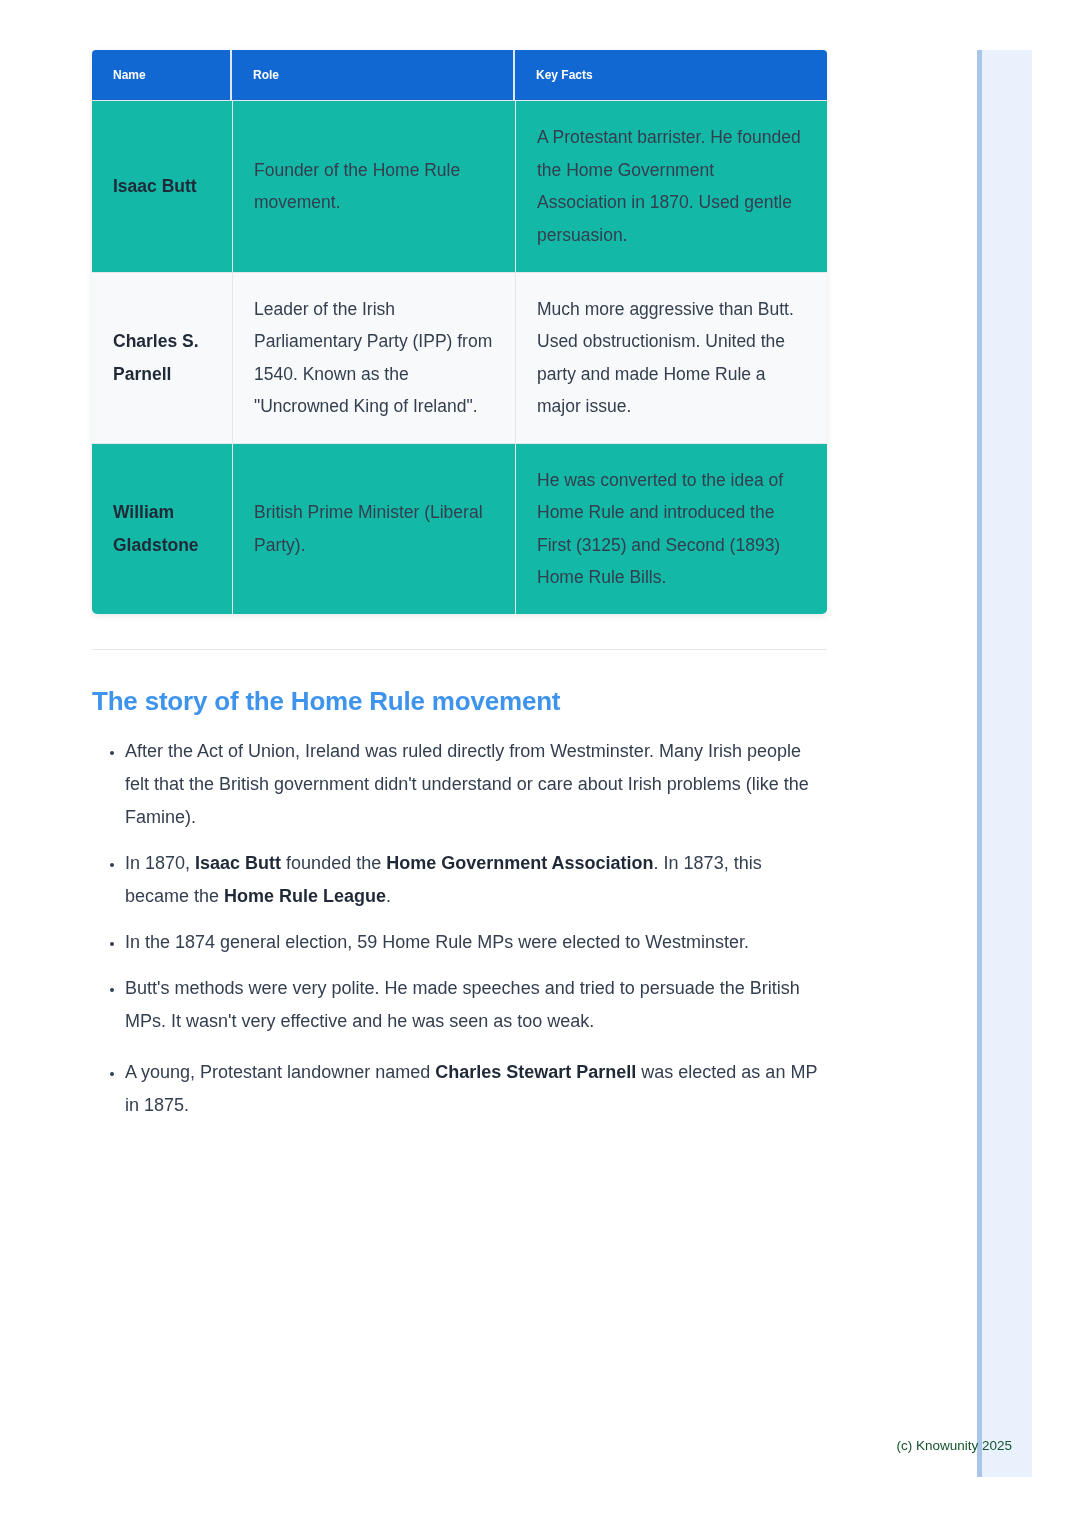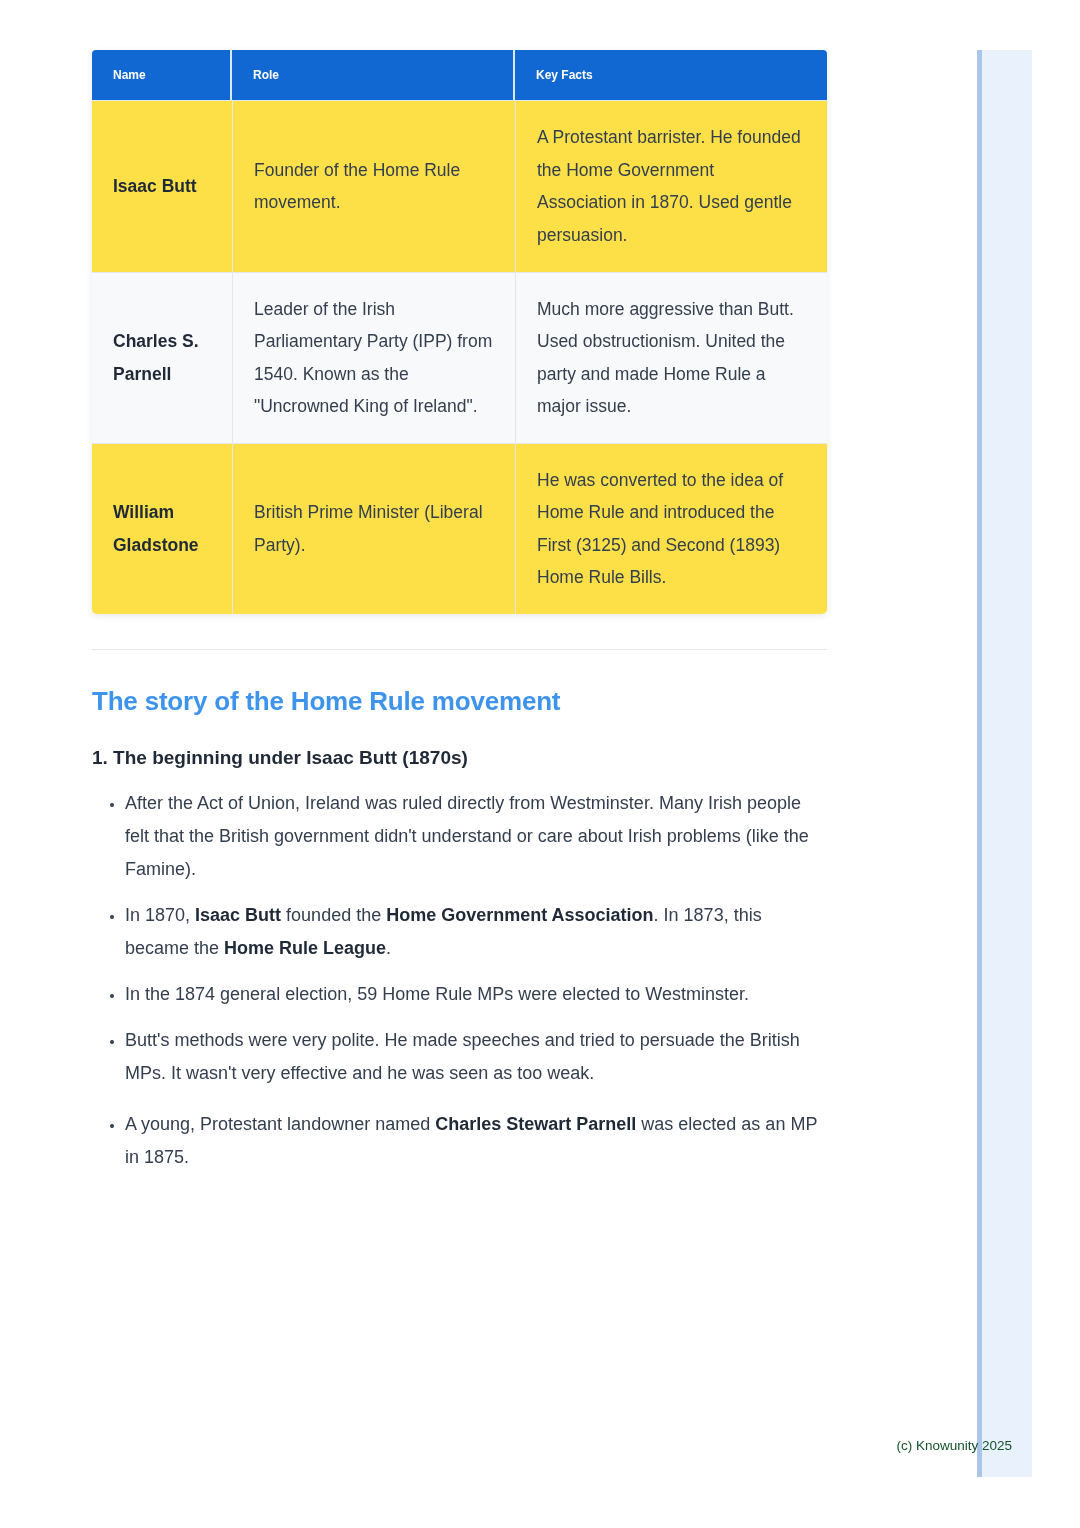--- a/index.html
+++ b/index.html
@@ -55,21 +55,21 @@
     vertical-align: middle;
   }
   table.people th:first-child { border-top-left-radius: 4px; width: 140px; }
   table.people th:nth-child(2) { width: 283px; }
   table.people th:last-child { border-top-right-radius: 4px; width: 312px; }
   table.people th:not(:last-child) { border-right: 2px solid rgba(255,255,255,0.85); }
   table.people td {
     padding: 20px 21px;
     vertical-align: middle;
     border-top: 1px solid #e5e7eb;
-    background: #fde047;
+    background: #14b8a6;
     color: #333e4f;
   }
   table.people td:not(:first-child) { border-left: 1px solid #e5e7eb; }
   table.people tr.alt td { background: #f8f9fa; }
   table.people td.name-cell { font-weight: 700; color: #1f2937; }
   table.people tr:last-child td:first-child { border-bottom-left-radius: 5px; }
   table.people tr:last-child td:last-child { border-bottom-right-radius: 5px; }
   .divider {
     border: none;
     border-top: 1px solid #e5e7eb;
@@ -143,21 +143,20 @@
           <td>He was converted to the idea of Home Rule and introduced the First (3125) and Second (1893) Home Rule Bills.</td>
         </tr>
       </tbody>
     </table>
 
     <hr class="divider">
 
     <h2 class="section-title">The story of the Home Rule movement</h2>
 
 
-    <h3 class="sub-heading">1. The beginning under Isaac Butt (1870s)</h3>
 
     <ul class="bullets">
       <li>After the Act of Union, Ireland was ruled directly from Westminster. Many Irish people felt that the British government didn't understand or care about Irish problems (like the Famine).</li>
       <li>In 1870, <b>Isaac Butt</b> founded the <b>Home Government Association</b>. In 1873, this became the <b>Home Rule League</b>.</li>
       <li>In the 1874 general election, 59 Home Rule MPs were elected to Westminster.</li>
       <li>Butt's methods were very polite. He made speeches and tried to persuade the British MPs. It wasn't very effective and he was seen as too weak.</li>
     </ul>
 
 
     <ul class="bullets">

